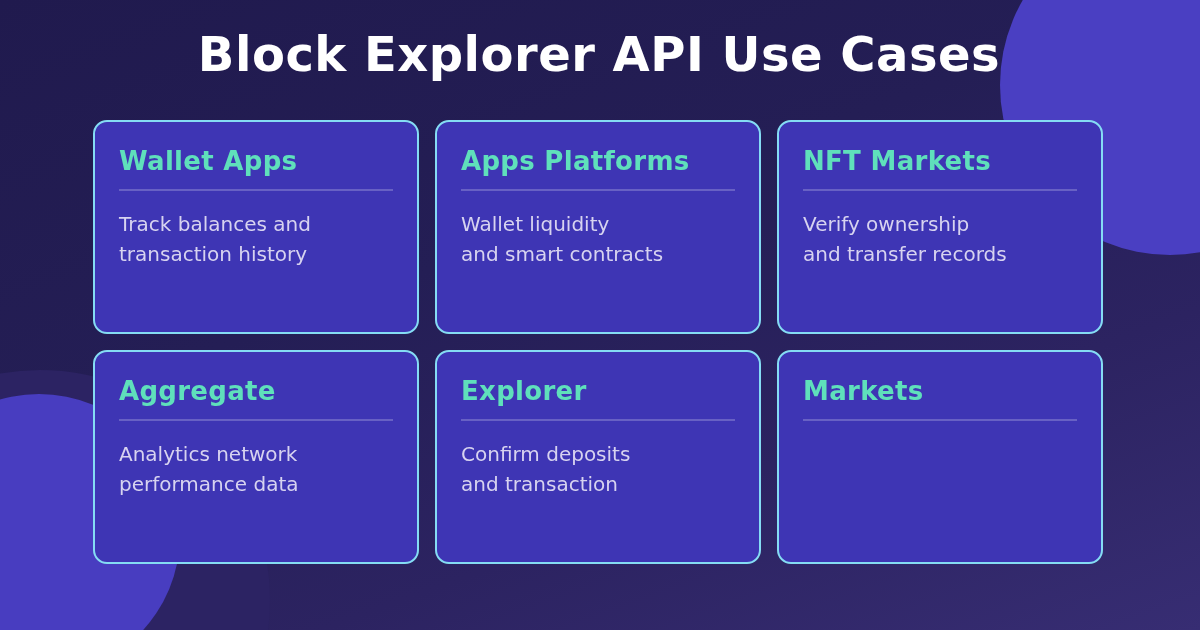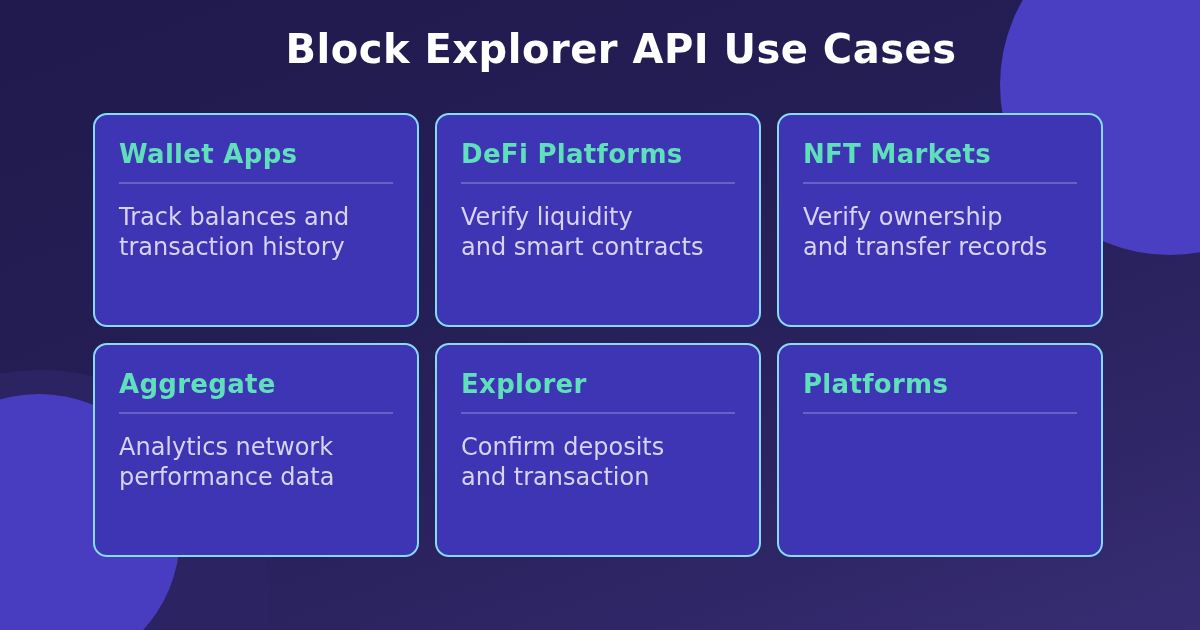--- a/index.html
+++ b/index.html
@@ -36,33 +36,33 @@
     width: 282px; height: 282px;
     background: #483dc0;
   }
 
   
   .page-title {
     position: absolute;
     top: 26px;
     left: 0;
     width: 1030px;
-    padding-left: 106px;
+    padding-left: 84px;
     text-align: center;
-    font-size: 40px;
+    font-size: 48px;
     font-weight: bold;
     letter-spacing: 0.5px;
     color: #ffffff;
   }
 
   
   .grid {
     position: absolute;
     left: 93px;
-    top: 113px;
+    top: 120px;
     display: grid;
     grid-template-columns: repeat(3, 326px);
     grid-auto-rows: 214px;
     column-gap: 44px;
     row-gap: 41px;
     gap: 16px;
   }
   .card {
     box-sizing: border-box;
     background: #3e35b4;
@@ -78,21 +78,21 @@
     color: #5fe0bb;
   }
   .card-divider {
     height: 2px;
     margin-top: 13px;
     background: rgba(255,255,255,0.22);
     border: none;
   }
   .card-desc {
     margin-top: 18px;
-    font-size: 24px;
+    font-size: 20px;
     line-height: 30px;
     color: #d7d3f0;
     white-space: pre-line;
   }
 </style>
 </head>
 <body>
 
 <div class="canvas">
 
@@ -105,23 +105,23 @@
   <div class="grid">
 
     <div class="card">
       <h2 class="card-title">Wallet Apps</h2>
       <div class="card-divider"></div>
       <div class="card-desc">Track balances and
 transaction history</div>
     </div>
 
     <div class="card">
-      <h2 class="card-title">DeFi Platforms</h2>
+      <h2 class="card-title">Apps Platforms</h2>
       <div class="card-divider"></div>
-      <div class="card-desc">Verify liquidity
+      <div class="card-desc">Wallet liquidity
 and smart contracts</div>
     </div>
 
     <div class="card">
       <h2 class="card-title">NFT Markets</h2>
       <div class="card-divider"></div>
       <div class="card-desc">Verify ownership
 and transfer records</div>
     </div>
 
@@ -133,18 +133,18 @@
     </div>
 
     <div class="card">
       <h2 class="card-title">Explorer</h2>
       <div class="card-divider"></div>
       <div class="card-desc">Confirm deposits
 and transaction</div>
     </div>
 
     <div class="card">
-      <h2 class="card-title">Platforms</h2>
+      <h2 class="card-title">Markets</h2>
       <div class="card-divider"></div>
     </div>
 
   </div>
 </div>
 
 </body></html>

